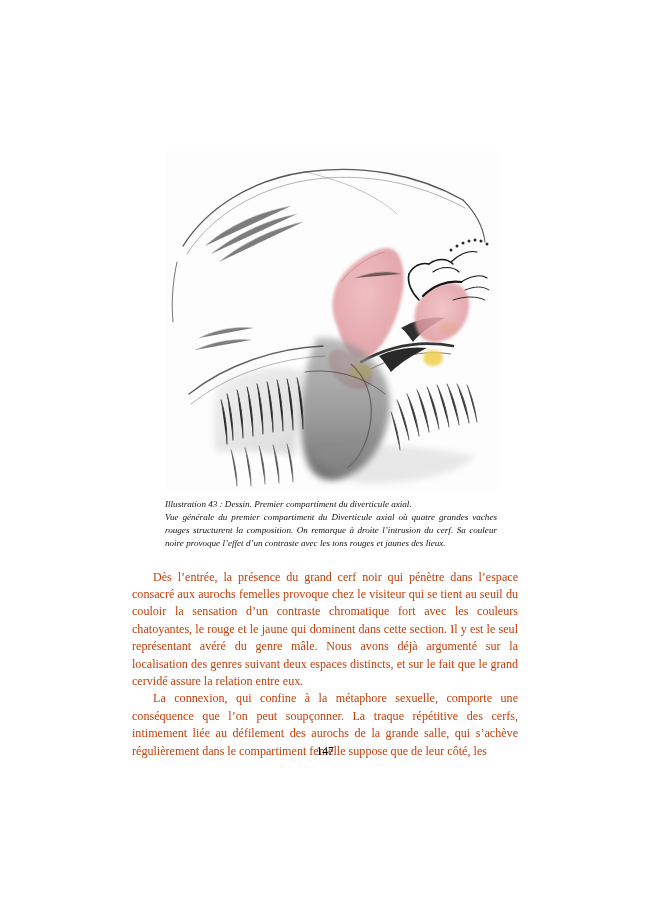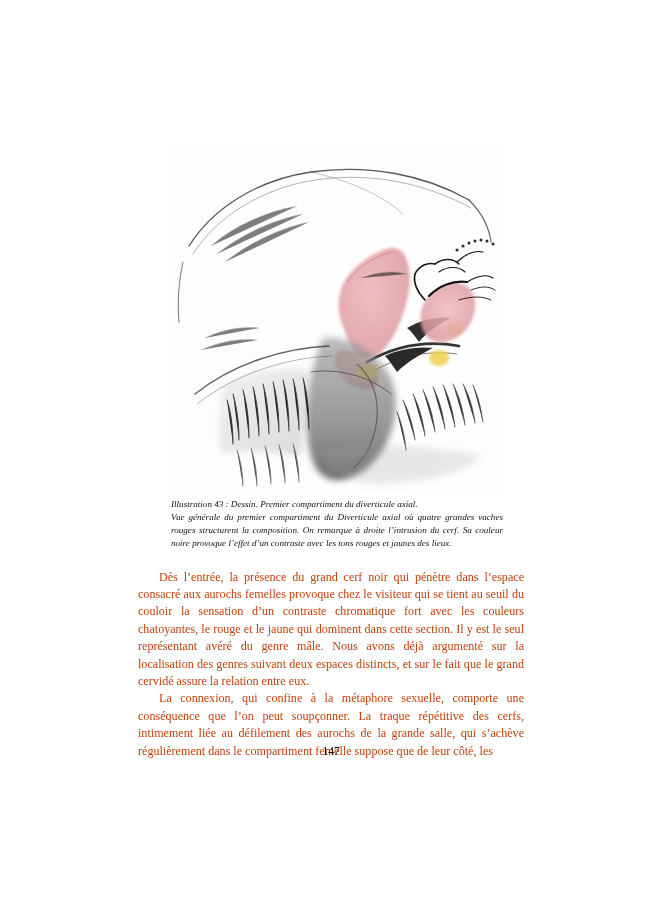--- a/index.html
+++ b/index.html
@@ -10,21 +10,21 @@
   body {
     width: 650px;
     height: 920px;
     font-family: "Liberation Serif", serif;
     color: #000;
     position: relative;
     overflow: hidden;
   }
   .page {
     position: absolute;
-    left: 6px; top: 0;
+    left: 0; top: 0;
     width: 640px;
     height: 920px;
     background: #fff;
   }
   .content {
     position: absolute;
     left: 132px;
     top: 150px;
     width: 386px;
   }

